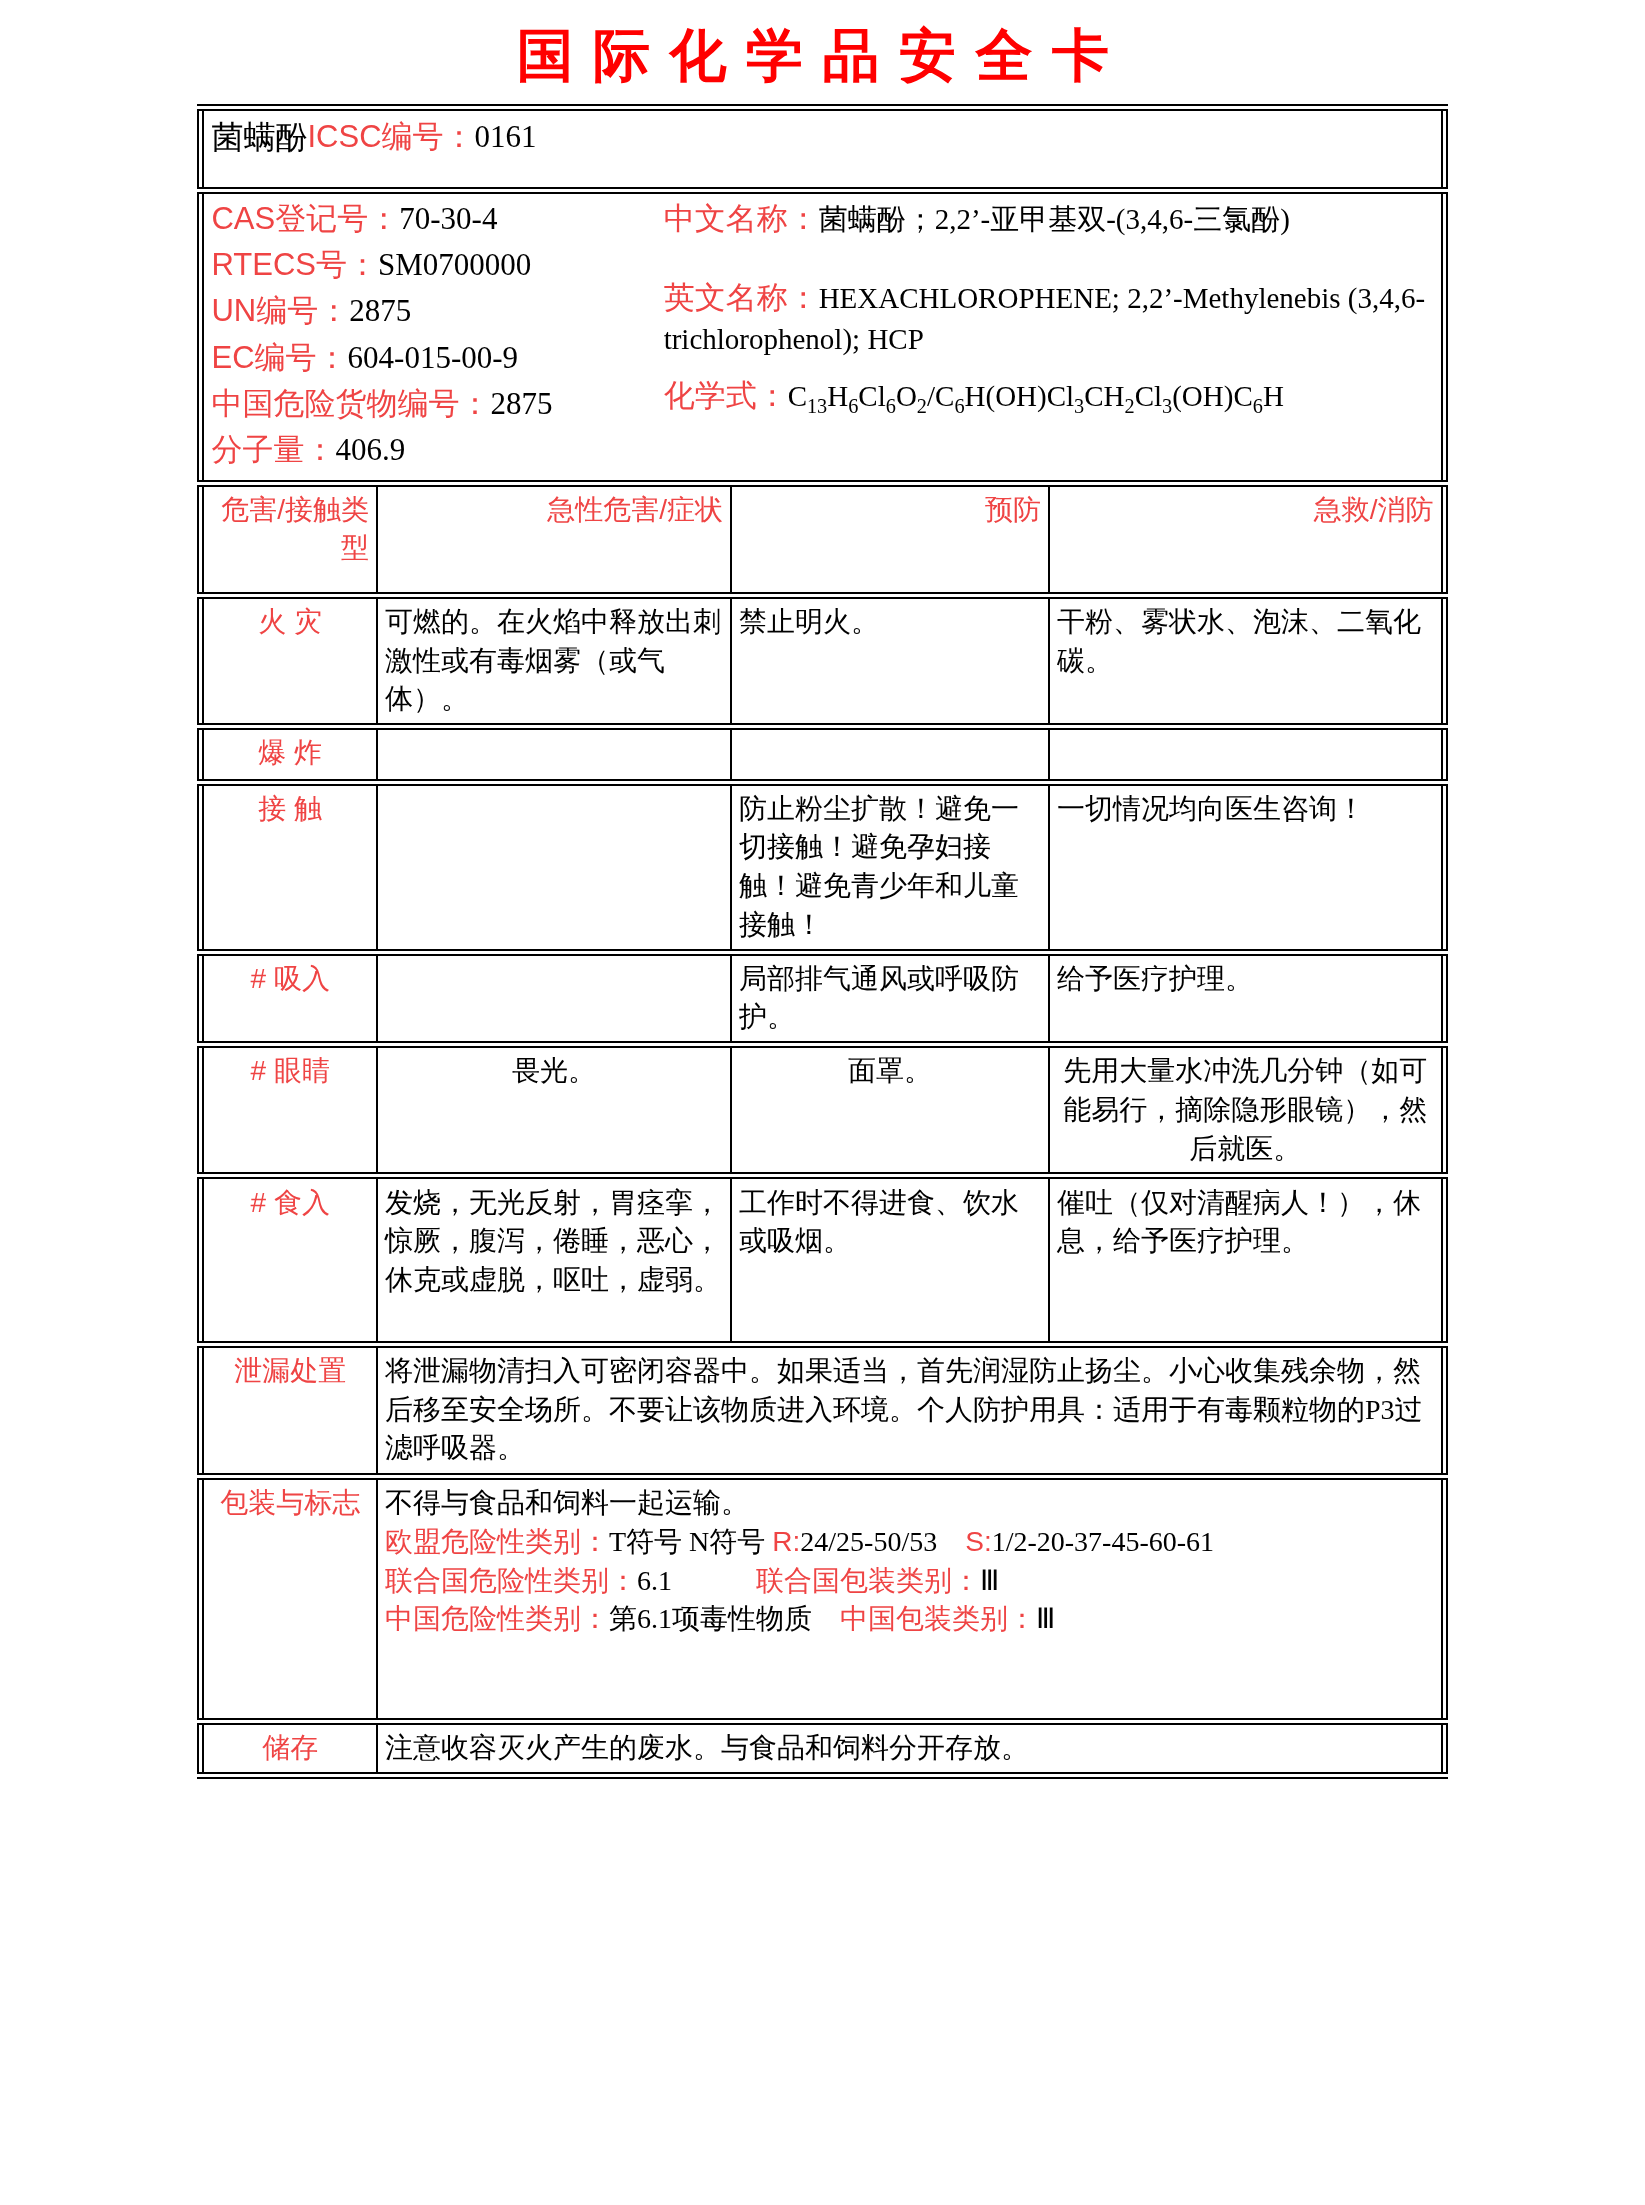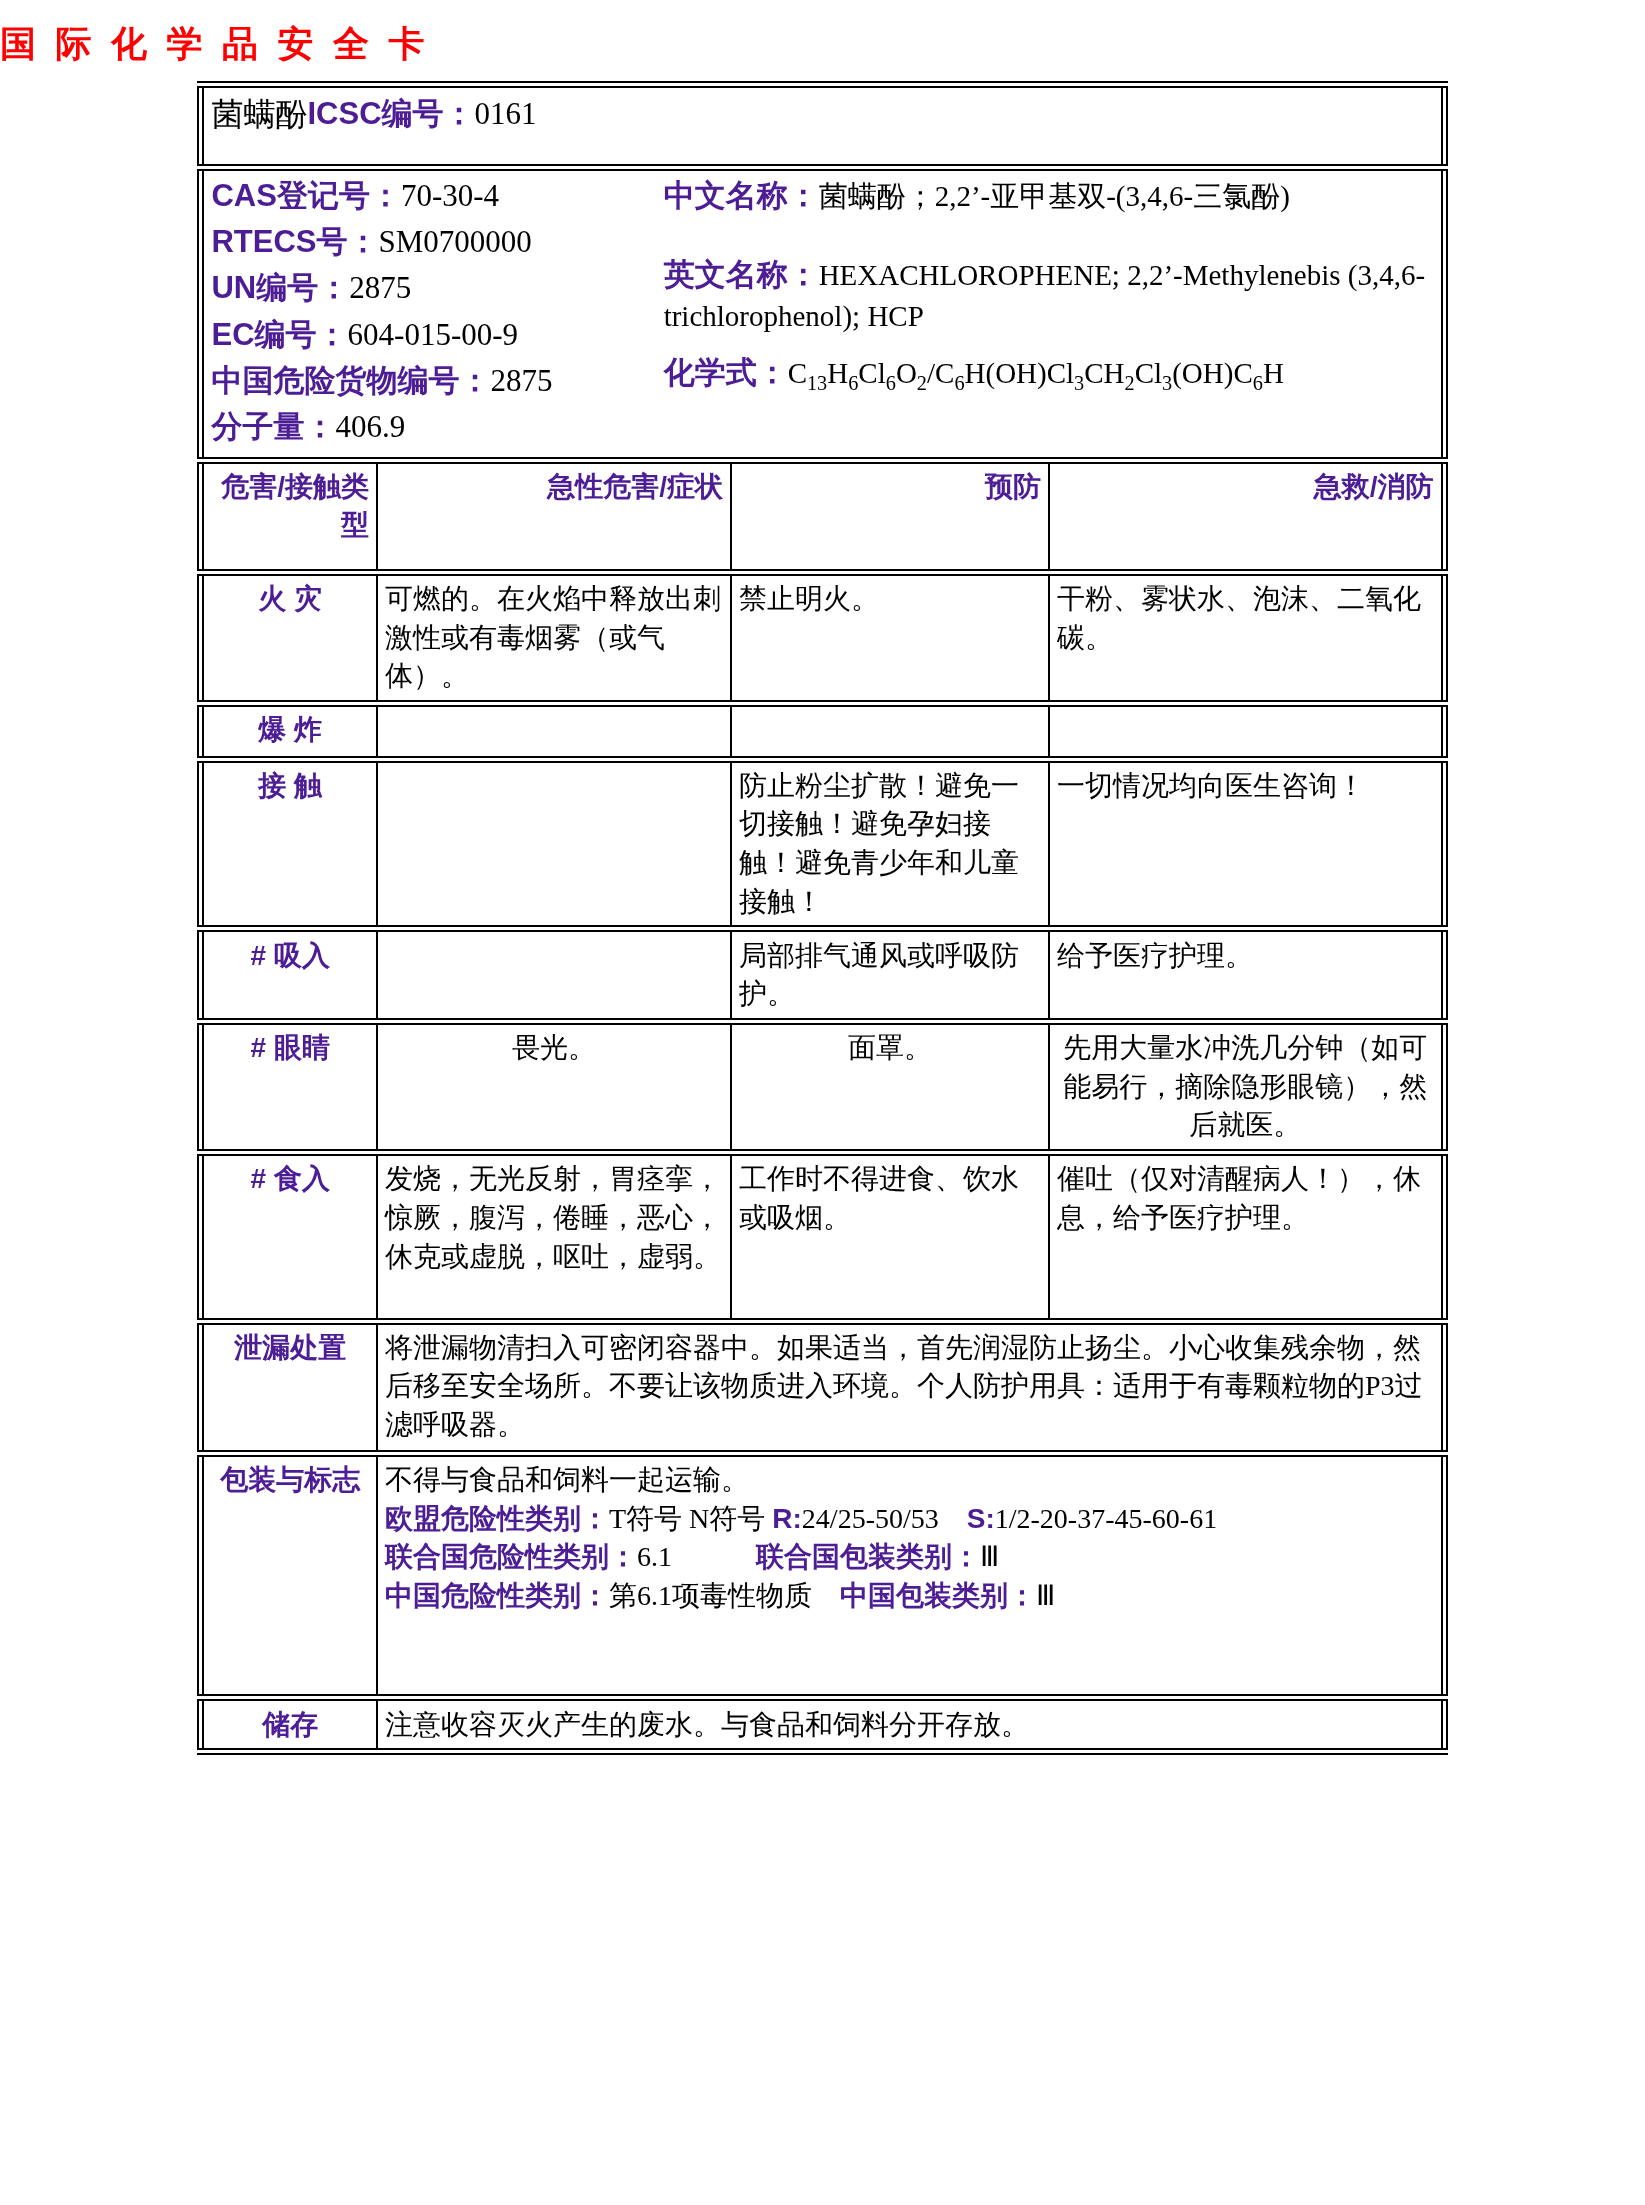--- a/index.html
+++ b/index.html
@@ -1,24 +1,25 @@
 <!DOCTYPE html>
 <html style="font-size:11px"><head>
 <meta charset="utf-8">
 <style>
   html,body { margin:0; padding:0; background:#ffffff; }
   body { width:1645px; height:2205px; font-family:"Liberation Serif", serif; color:#000; }
   .page { position:relative; width:1645px; height:2205px; overflow:hidden; }
 
   .main-title {
     margin-top:23.6px;
+    text-align:center;
     color:#ff0000;
     font-family:"Liberation Sans", sans-serif;
     font-weight:bold;
-    font-size:36px;
+    font-size:57px;
     letter-spacing:19.5px;
     line-height:1.1;
   }
 
   table.card {
     margin:18px auto 0 auto;
     width:1244px;
     border-collapse:collapse;
     table-layout:fixed;
     border:7px double #000;
@@ -29,22 +30,22 @@
     border-left:2.8px solid #000;
     border-right:2.8px solid #000;
     padding:4.2px 7px;
     vertical-align:top;
     font-size:28px;
     line-height:1.38;
     word-break:break-word;
   }
 
   .lbl {
-    color:#4c1d95;
-    font-weight:bold;
+    color:#ef4444;
+    font-weight:normal;
     font-family:"Liberation Sans", sans-serif;
   }
 
   
   td.name-cell { height:67px; vertical-align:middle; }
   .name-flex { display:flex; justify-content:flex-start; align-items:center; }
   .name-flex .substance { font-size:32px; }
   .name-flex .icsc { font-size:31px; padding-right:9.7px; }
 
   

